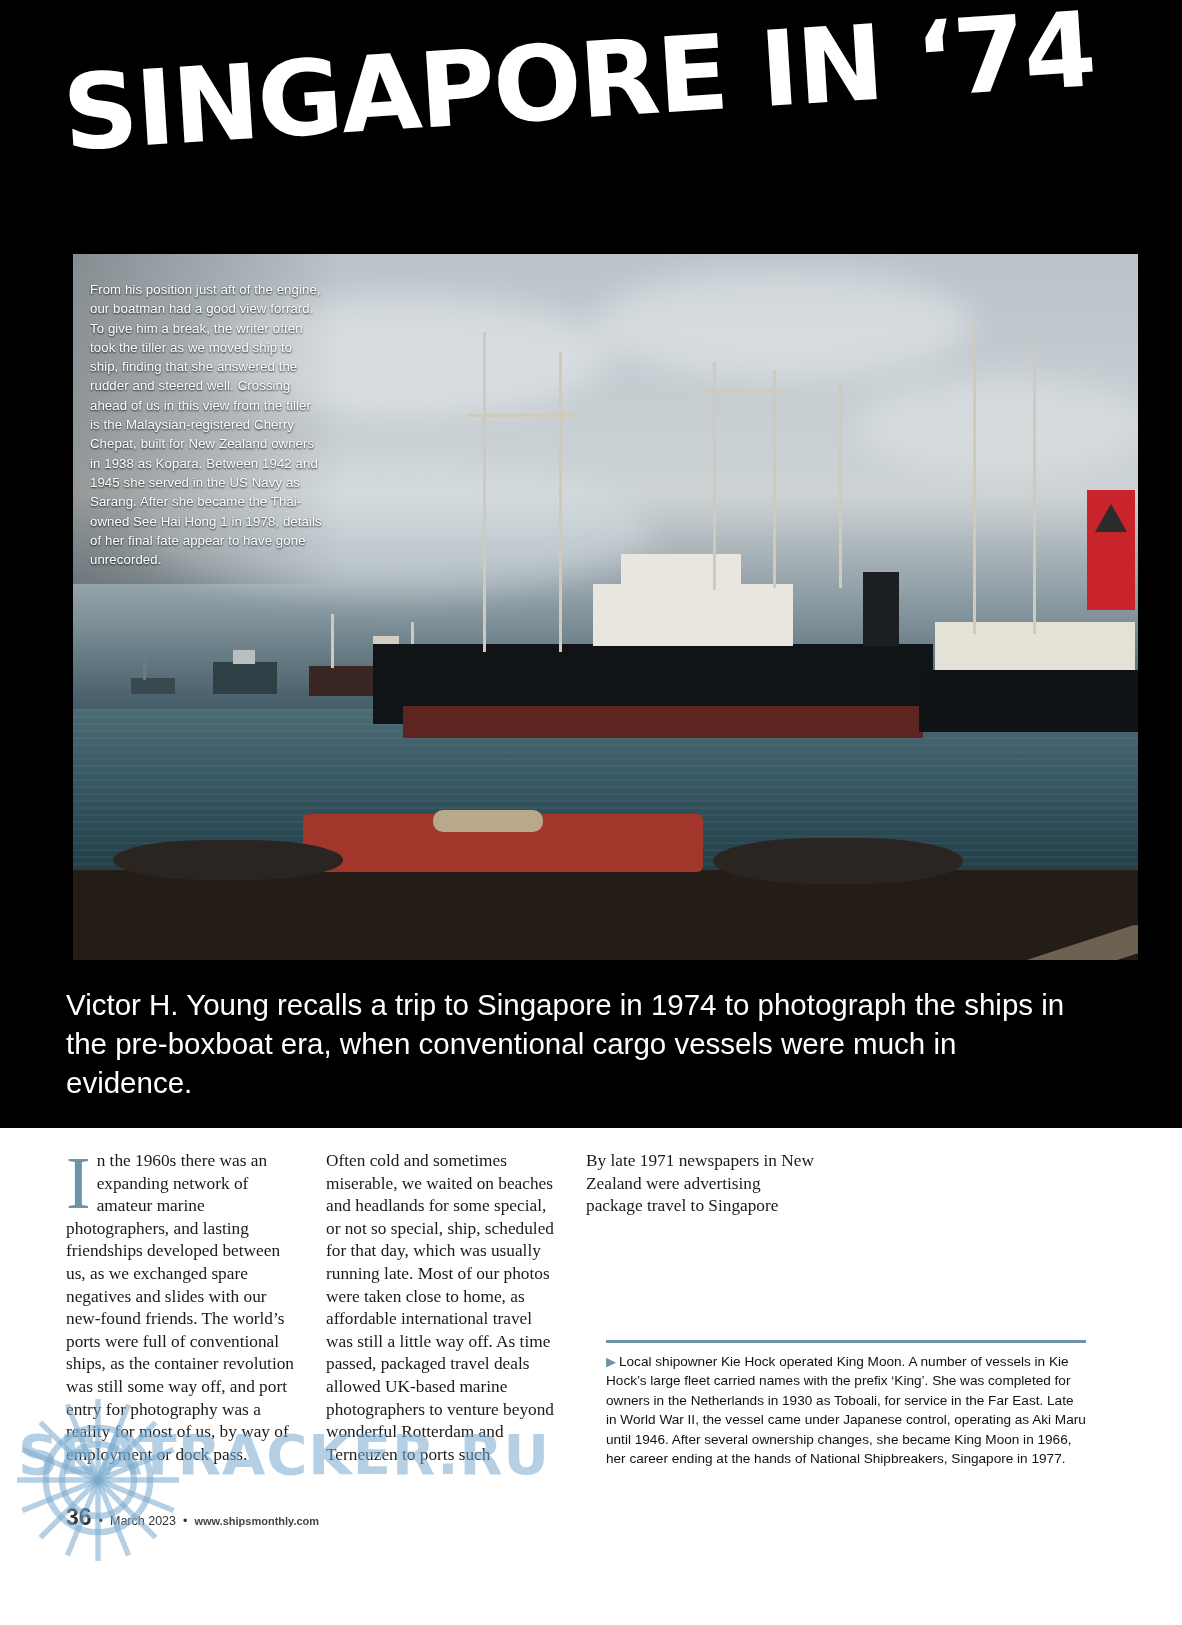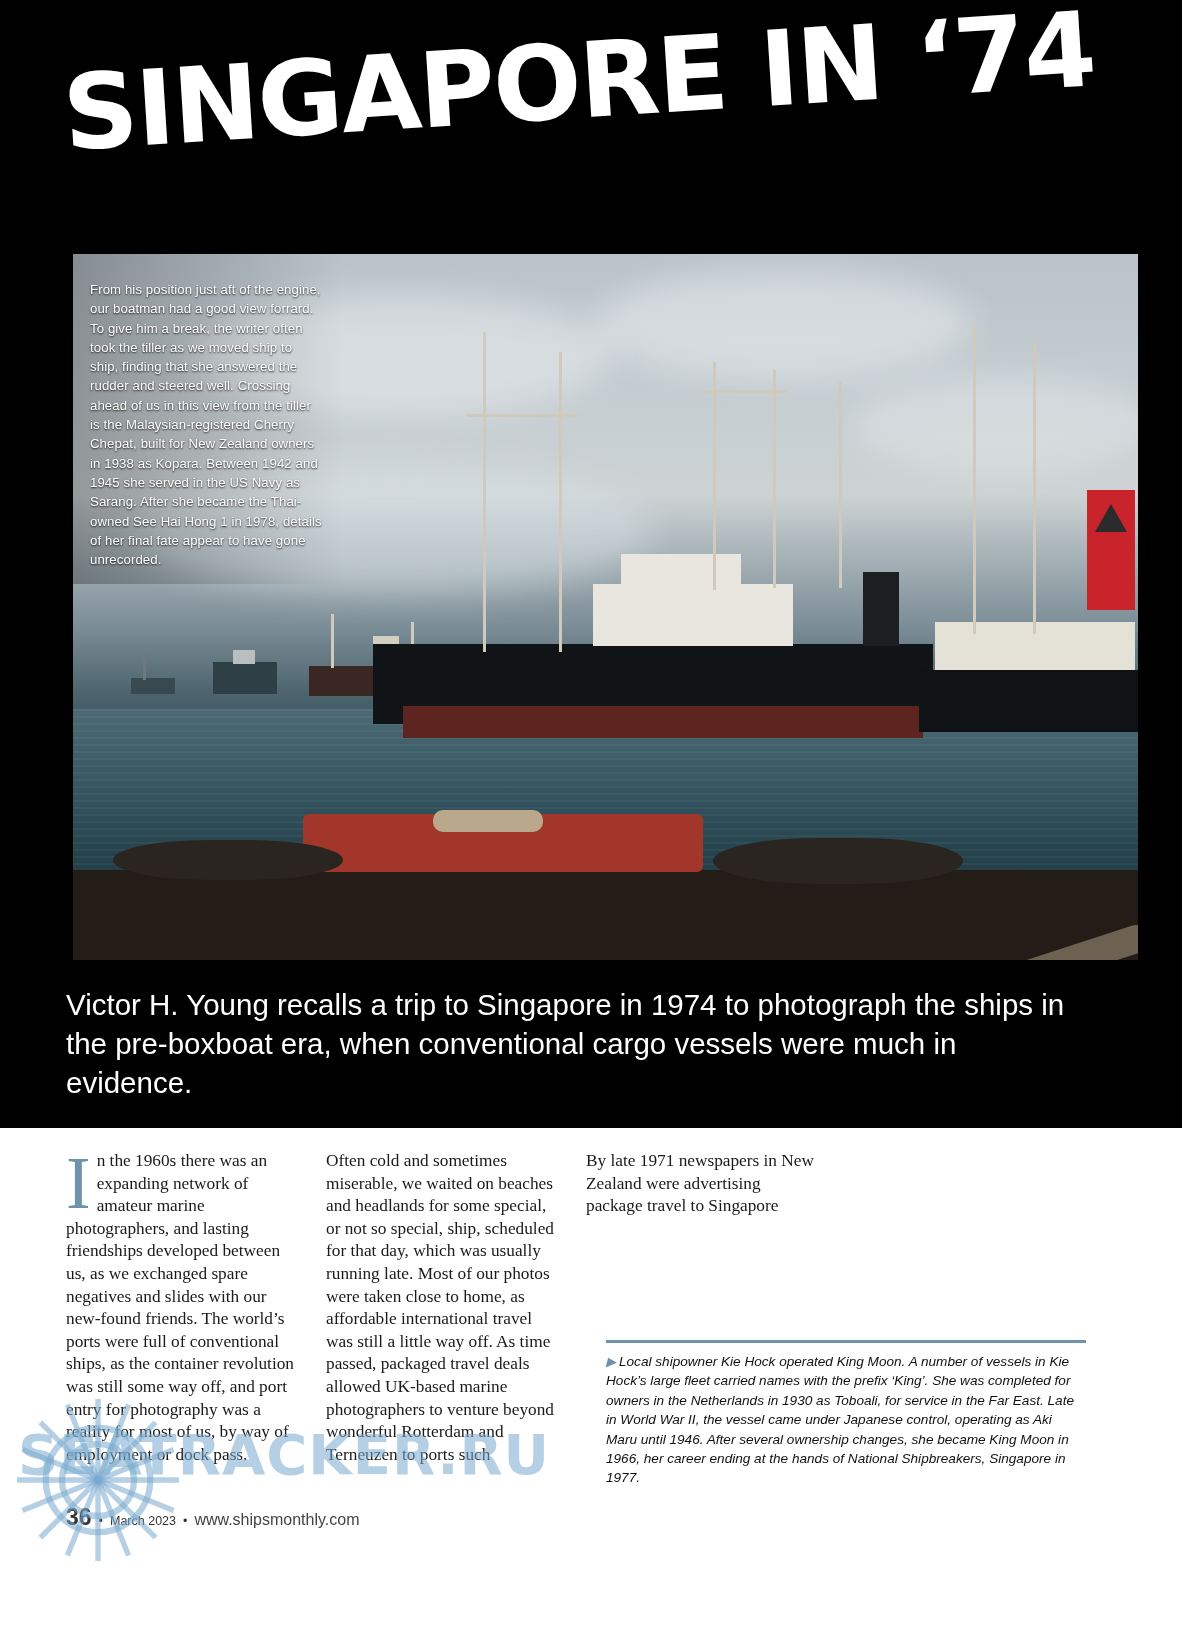--- a/index.html
+++ b/index.html
@@ -184,21 +184,20 @@
     width: 100%;
     height: 3px;
     background: #6d93aa;
     margin-bottom: 9px;
   }
   #right-caption .captext {
     font-family: "Liberation Sans", sans-serif;
     font-size: 13.6px;
     line-height: 19.4px;
     color: #111;
-    font-style: italic;
   }
   .tri {
     color: #6d93aa;
     font-size: 13px;
     margin-right: 3px;
   }
 
   
   #footer {
     position: absolute;
@@ -211,21 +210,21 @@
   }
   #footer .pageno {
     font-size: 23px;
     font-weight: 700;
     color: #333;
   }
   #footer .meta {
     font-size: 12.5px;
     color: #333;
   }
-  #footer .url { font-size: 16px; color: #444; }
+  #footer .url { font-size: 11px; color: #444; font-weight: bold; }
 
   
   #watermark {
     position: absolute;
     left: 0;
     top: 1400px;
     width: 1182px;
     height: 170px;
     pointer-events: none;
   }

